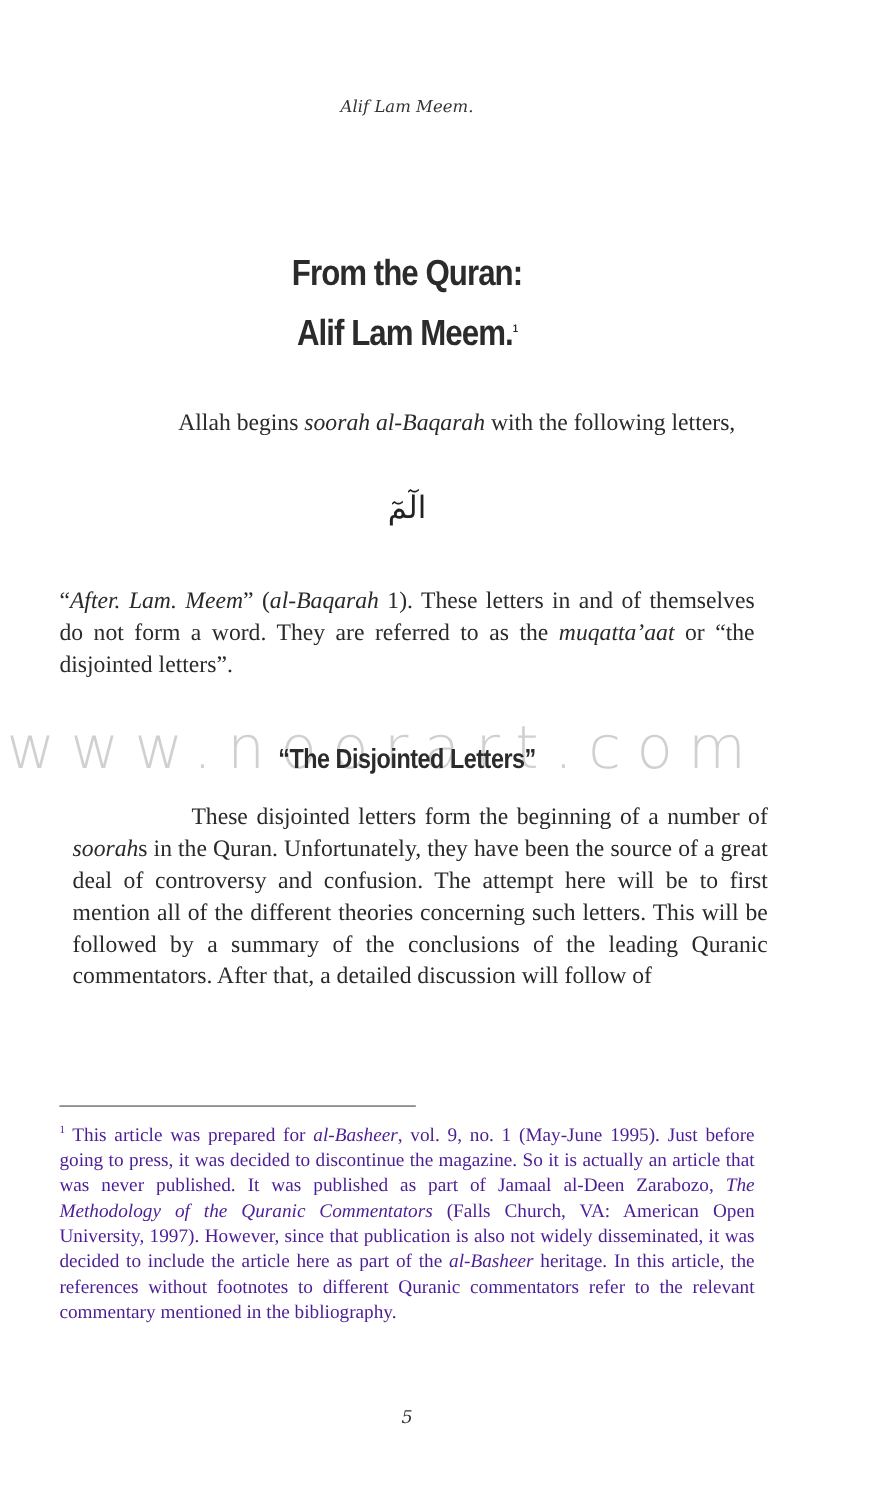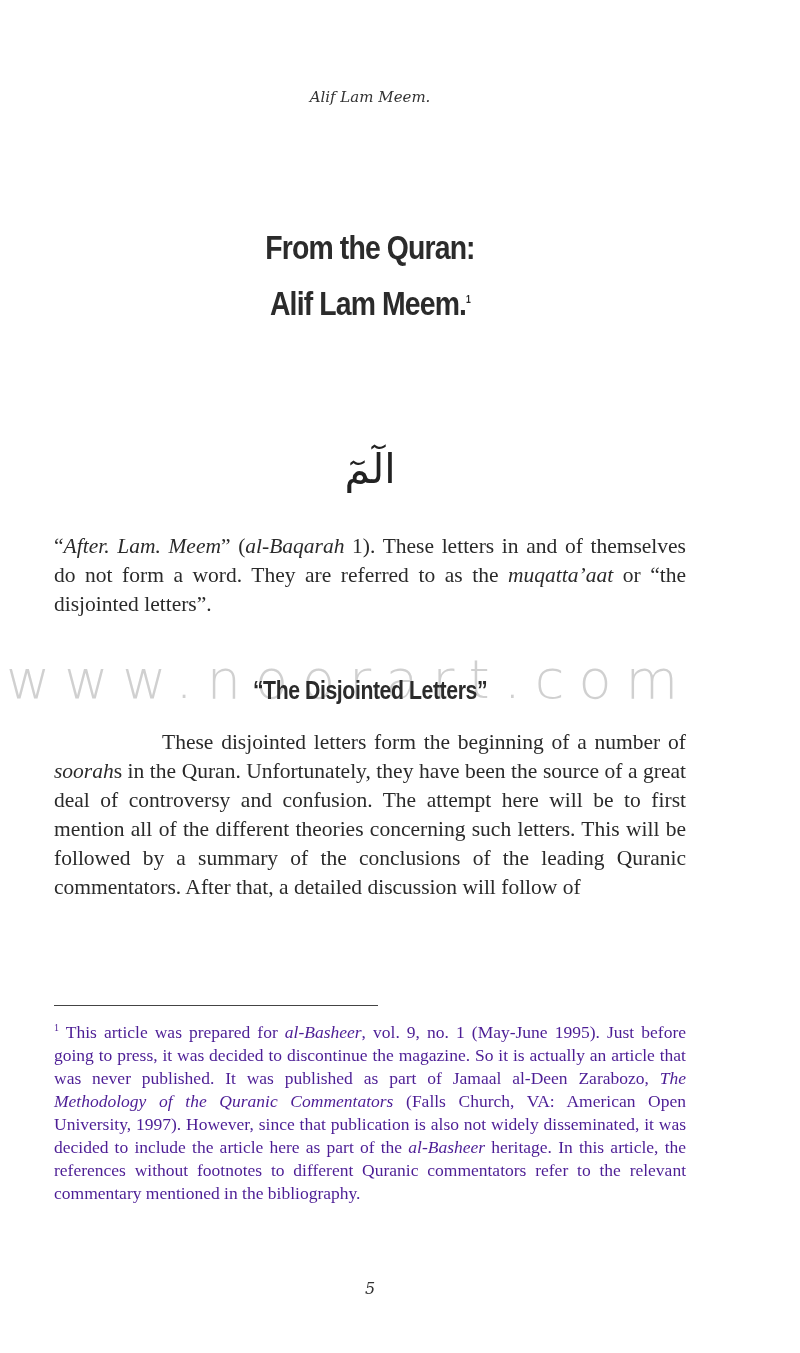--- a/index.html
+++ b/index.html
@@ -17,34 +17,34 @@
   .title sup { font-size: 10px; vertical-align: super; }
   .body-text {
     position: absolute; left: 54px; width: 632px;
     font-family: "Liberation Serif", serif; font-size: 21.5px; line-height: 29px;
     text-align: justify; color: #2a2a2a;
   }
   .indent { text-indent: 108px; }
   .p1 { top: 370px; }
   .arabic {
     position: absolute; top: 445px; left: 0; width: 740px; text-align: center;
-    font-family: "DejaVu Sans", sans-serif; font-size: 41px; color: #222;
+    font-family: "DejaVu Sans", sans-serif; font-size: 28px; color: #222;
   }
   .p2 { top: 532px; }
   .section-heading {
     position: absolute; top: 676px; left: 0; width: 740px; text-align: center;
     font-family: "Liberation Sans", sans-serif; font-weight: bold; font-size: 25px; color: #2b2b2b;
     letter-spacing: -0.5px; transform: scaleX(0.85); transform-origin: 370px 0;
   }
   .watermark {
     position: absolute; top: 648px; left: 6px; width: 800px;
     font-family: "DejaVu Sans", sans-serif; font-size: 54px; color: rgba(170,170,170,0.55);
     letter-spacing: 14px; white-space: nowrap; font-weight: 300;
   }
-  .p3 { top: 728px; }
+  .p3 { top: 728px; margin-left: 12px; }
   .footnote-rule {
     position: absolute; top: 1005px; left: 54px; width: 324px; height: 0;
     border-top: 1.5px solid #444;
   }
   .footnote {
     position: absolute; top: 1016px; left: 54px; width: 632px;
     font-family: "Liberation Serif", serif; font-size: 17.5px; line-height: 23px;
     text-align: justify; color: #4c1d95;
   }
   .footnote .fn-mark { font-size: 10px; vertical-align: super; }
@@ -59,20 +59,23 @@
 
 <div class="page">
 
   <div class="running-header">Alif Lam Meem.</div>
 
   <div class="title">
     <div>From the Quran:</div>
     <div><span>Alif Lam Meem.</span><sup>1</sup></div>
   </div>
 
+  <div class="body-text indent p1">
+    <span>Allah begins </span><i>soorah al-Baqarah</i><span> with the following letters,</span>
+  </div>
 
   <div class="arabic" dir="rtl">الٓمٓ</div>
 
   <div class="body-text p2">
     <span>“</span><i>After. Lam. Meem</i><span>” (</span><i>al-Baqarah</i><span> 1). These letters in and of themselves do not form a word. They are referred to as the </span><i>muqatta’aat</i><span> or “the disjointed letters”.</span>
   </div>
 
   <div class="watermark">www.noorart.com</div>
 
   <div class="section-heading">“The Disjointed Letters”</div>

